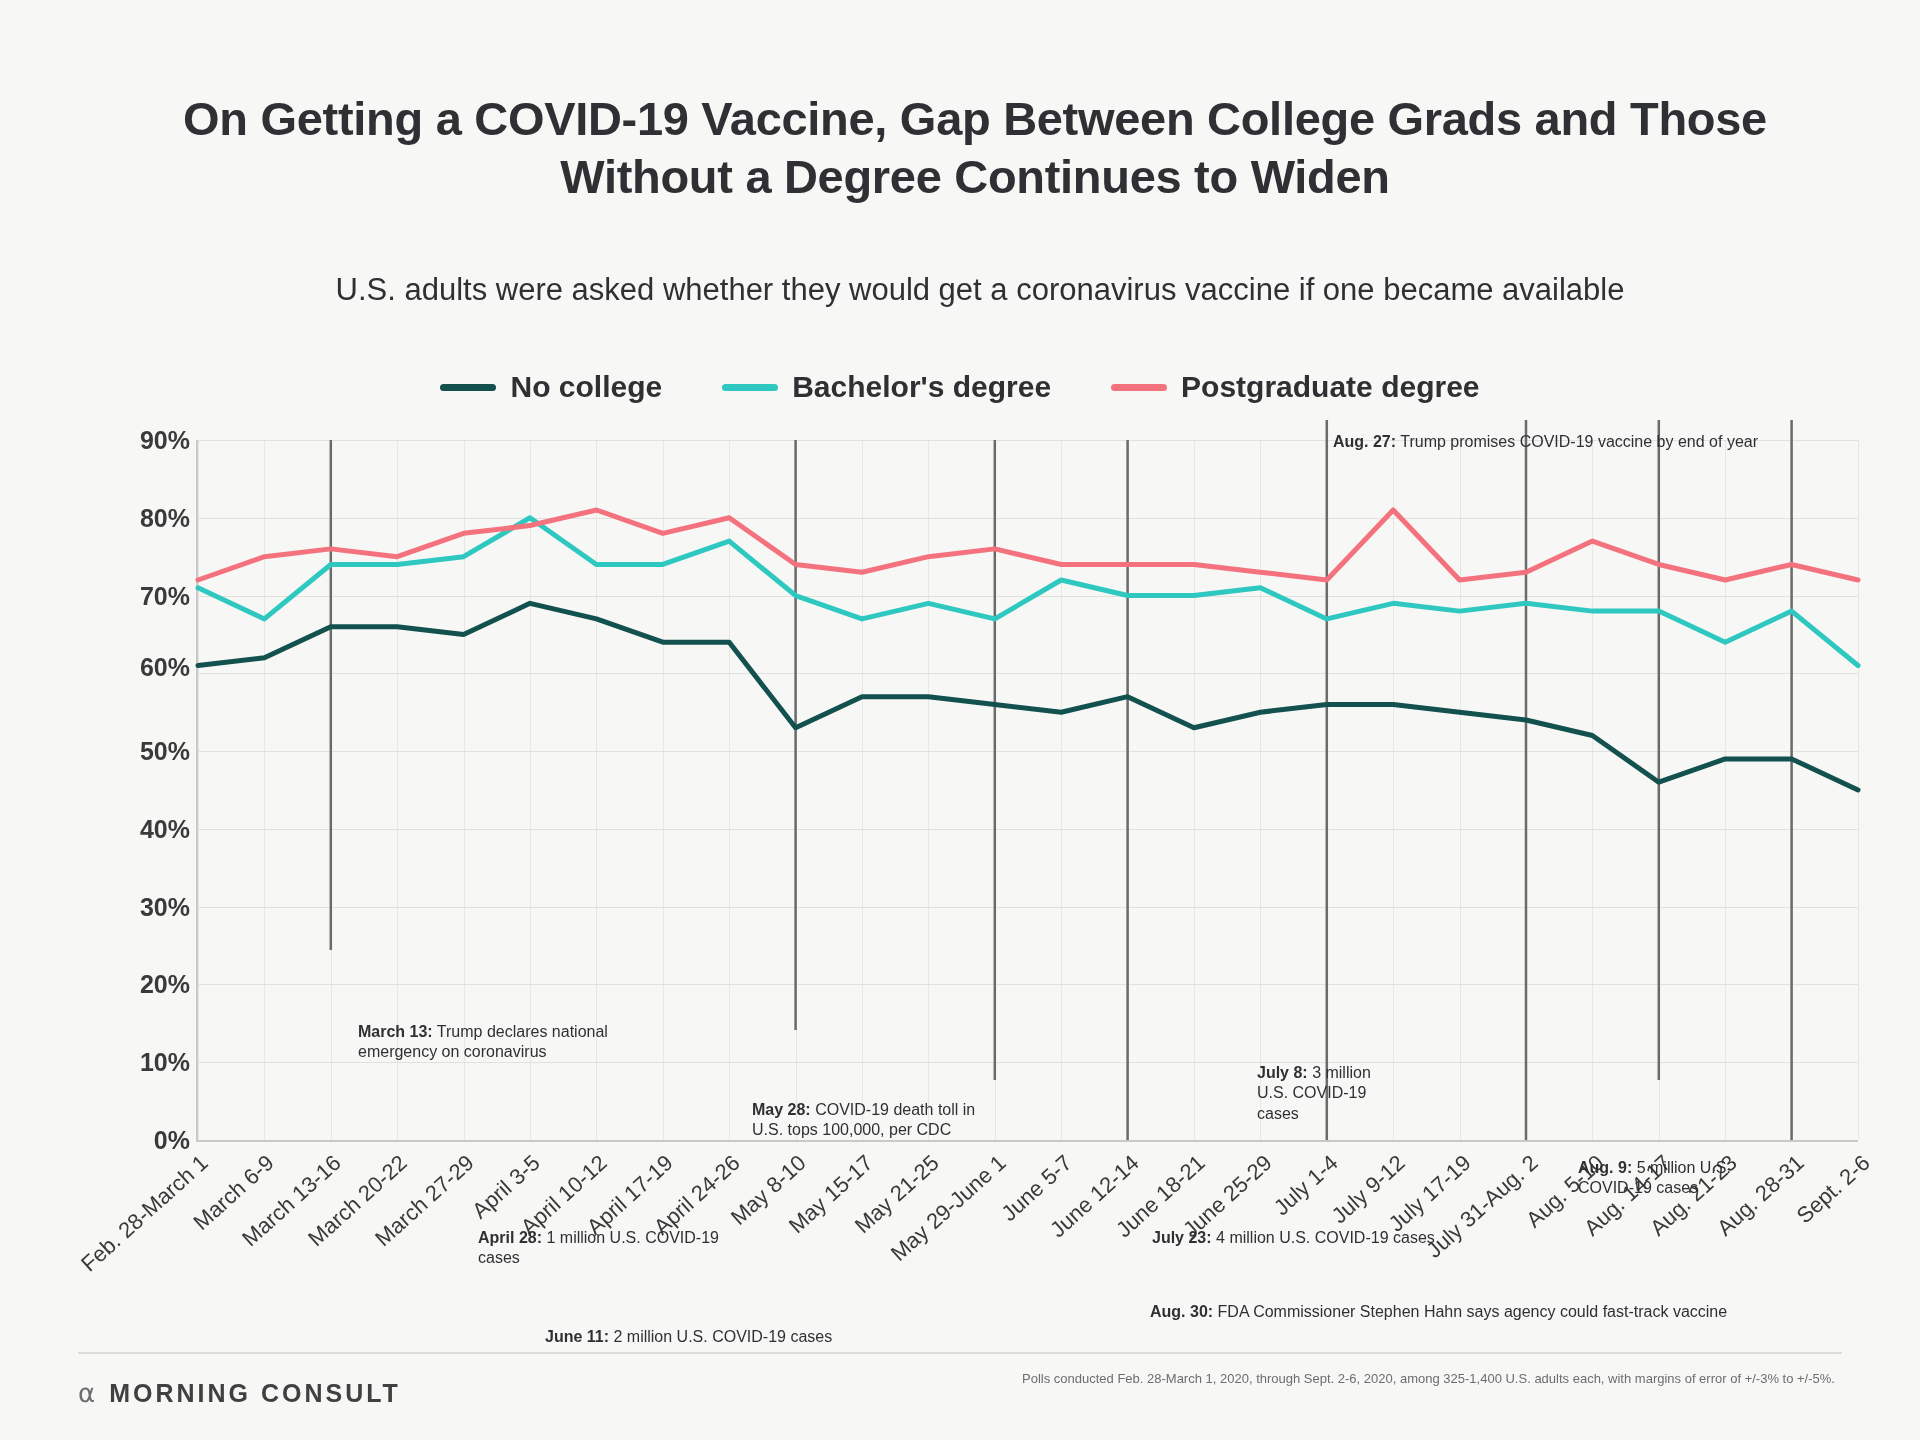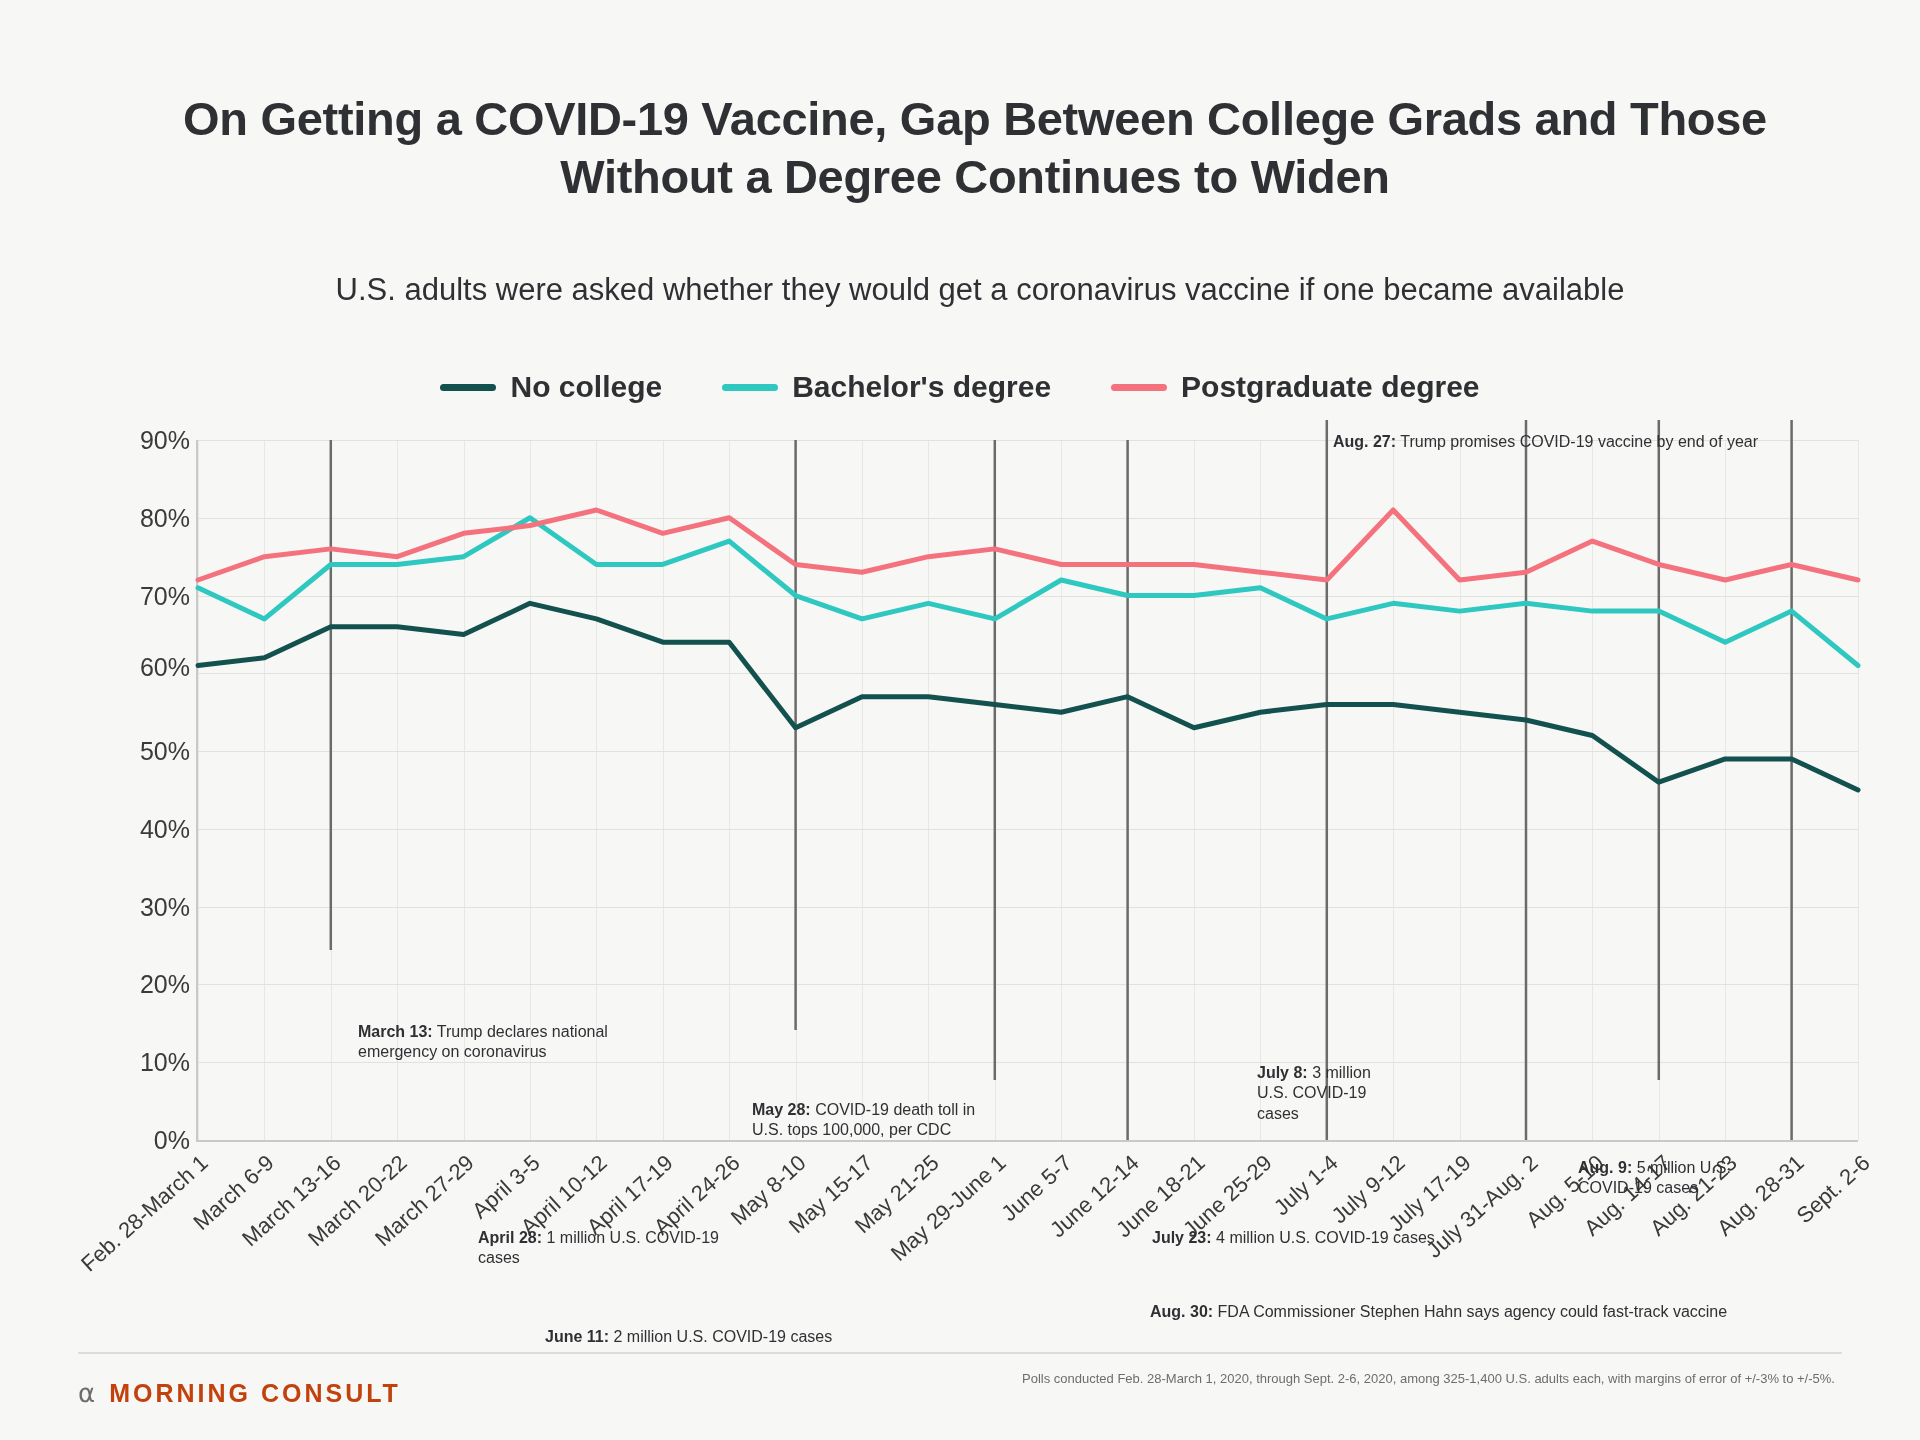--- a/index.html
+++ b/index.html
@@ -27,21 +27,21 @@
     display:flex; justify-content:center; align-items:center; gap:60px;
   }
   .legend-item { display:flex; align-items:center; gap:14px;font-weight:bold; }
   .legend-swatch { width:56px; height:7px; border-radius:4px; display:block; }
   .legend-label { font-size:30px; color:#2f3033; }
 
   .plot-wrap { position:absolute; left:0; top:440px; width:1920px; height:740px; }
   .y-labels { position:absolute; left:95px; top:0; width:95px; height:740px; }
   .y-label {
     position:absolute; right:0; font-size:25px; color:#3a3a3a;
-    transform:translateY(-50%); text-align:right; white-space:nowrap;
+    transform:translateY(-50%); text-align:right; white-space:nowrap;font-weight:bold;
   }
   .plot {
     position:absolute; left:196px; top:0; right:62px; height:700px;
     border-left:2px solid #c9c9c7; border-bottom:2px solid #c9c9c7;
   }
   .gridline { position:absolute; left:0; right:0; height:1px; background:#e1e1de; }
   .vgrid { position:absolute; top:0; bottom:0; width:1px; background:#e7e7e4; }
   svg.lines { position:absolute; left:0; top:0; width:100%; height:100%; overflow:visible; }
 
   .xaxis { position:absolute; left:196px; top:1150px; right:62px; height:190px; }
@@ -50,21 +50,21 @@
     transform-origin:left top; transform:rotate(-42deg) translateX(-100%);
     white-space:nowrap;
   }
 
   .ann { position:absolute; font-size:16px; line-height:1.28; color:#2f3033; }
   .ann b { font-weight:bold; }
 
   .footer-rule { position:absolute; left:78px; right:78px; top:1352px; height:2px; background:#dcdcd9; }
   .brand { position:absolute; left:78px; top:1378px; display:flex; align-items:center; gap:14px; }
   .brand-mark { font-size:26px; color:#6d6d70; }
-  .brand-text { font-size:25px; letter-spacing:3px; color:#c2410c; font-weight:bold; }
+  .brand-text { font-size:25px; letter-spacing:3px; color:#404040; font-weight:bold; }
   .source {
     position:absolute; right:78px; top:1370px; width:820px; text-align:left;
     font-size:13px; line-height:1.45; color:#6d6d70;
   }
 </style>
 </head>
 <body>
 
 <div class="page">
 

